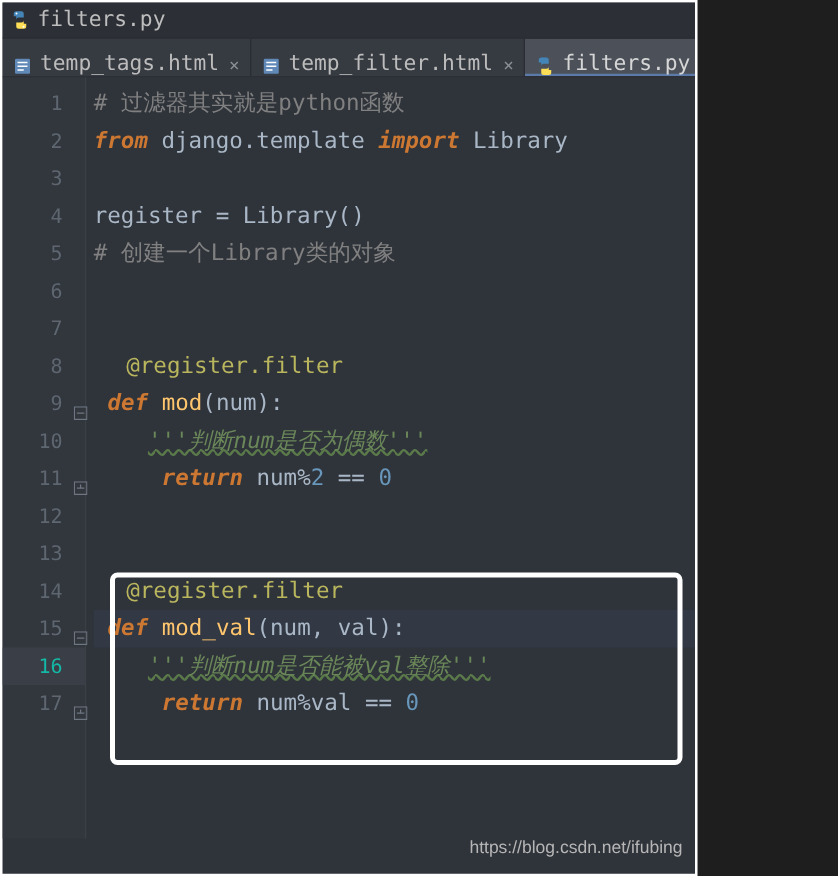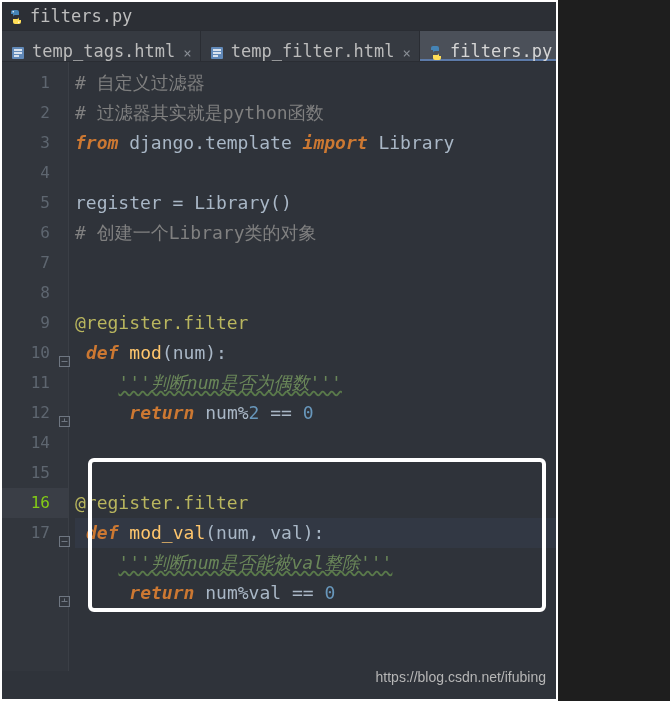--- a/index.html
+++ b/index.html
@@ -90,21 +90,21 @@
   }
   .highlight-line{
     position:absolute;
     left:0;right:0;height:30px;
     background:#323844;
     z-index:0;
   }
   .line > span{position:relative;z-index:1;}
   .k{color:var(--keyword);font-weight:bold;font-style:italic;}
   .c{color:var(--comment);}
-  .d{color:var(--decorator);}
+  .d{color:var(--decorator);margin-left:26px;}
   .s{color:var(--string);font-style:italic;text-decoration:underline wavy #5a7a4a;text-decoration-skip-ink:none;}
   .n{color:var(--number);}
   .fn{color:#ffc66d;}
   .fold{
     position:absolute;left:-16px;top:8px;width:11px;height:11px;
     z-index:2;
   }
   
   .hlbox{
     position:absolute;
@@ -118,21 +118,21 @@
     position:absolute;bottom:14px;right:10px;
     color:#b6b6b6;font-family:Arial,sans-serif;font-size:14px;
   }
   
   .cursor-img{
     position:absolute;
     z-index:20;
     pointer-events:none;
   }
   
-  .gutter .ln.cur{background:#3a3e46;color:#84cc16;}
+  .gutter .ln.cur{background:#3a3e46;color:#14b8a6;}
 </style>
 </head>
 <body>
 
 <div class="window">
 
   <div class="titlebar">
     <span class="icon">
       <svg viewBox="0 0 16 16">
           <rect width="16" height="16" fill="none"></rect>
@@ -186,27 +186,27 @@
         <div class="ln">3</div>
         <div class="ln">4</div>
         <div class="ln">5</div>
         <div class="ln">6</div>
         <div class="ln">7</div>
         <div class="ln">8</div>
         <div class="ln">9</div>
         <div class="ln">10</div>
         <div class="ln">11</div>
         <div class="ln">12</div>
+        <div class="ln">13</div>
         <div class="ln">14</div>
         <div class="ln">15</div>
         <div class="ln cur">16</div>
         <div class="ln">17</div>
       </div>
     <div class="code" id="code">
-        <div class="line"><span></span><span class="c"># 自定义过滤器</span></div>
         <div class="line"><span></span><span class="c"># 过滤器其实就是python函数</span></div>
         <div class="line"><span></span><span class="k">from </span><span class="">django.template </span><span class="k">import </span><span class="">Library</span></div>
         <div class="line"><span></span></div>
         <div class="line"><span></span><span class="">register = Library()</span></div>
         <div class="line"><span></span><span class="c"># 创建一个Library类的对象</span></div>
         <div class="line"><span></span></div>
         <div class="line"><span></span></div>
         <div class="line"><span></span><span class="d">@register.filter</span></div>
         <div class="line"><span class="fold"><svg width="11" height="11">
               <rect x="0.5" y="0.5" width="10" height="10" fill="none" stroke="#6e7681"></rect>

